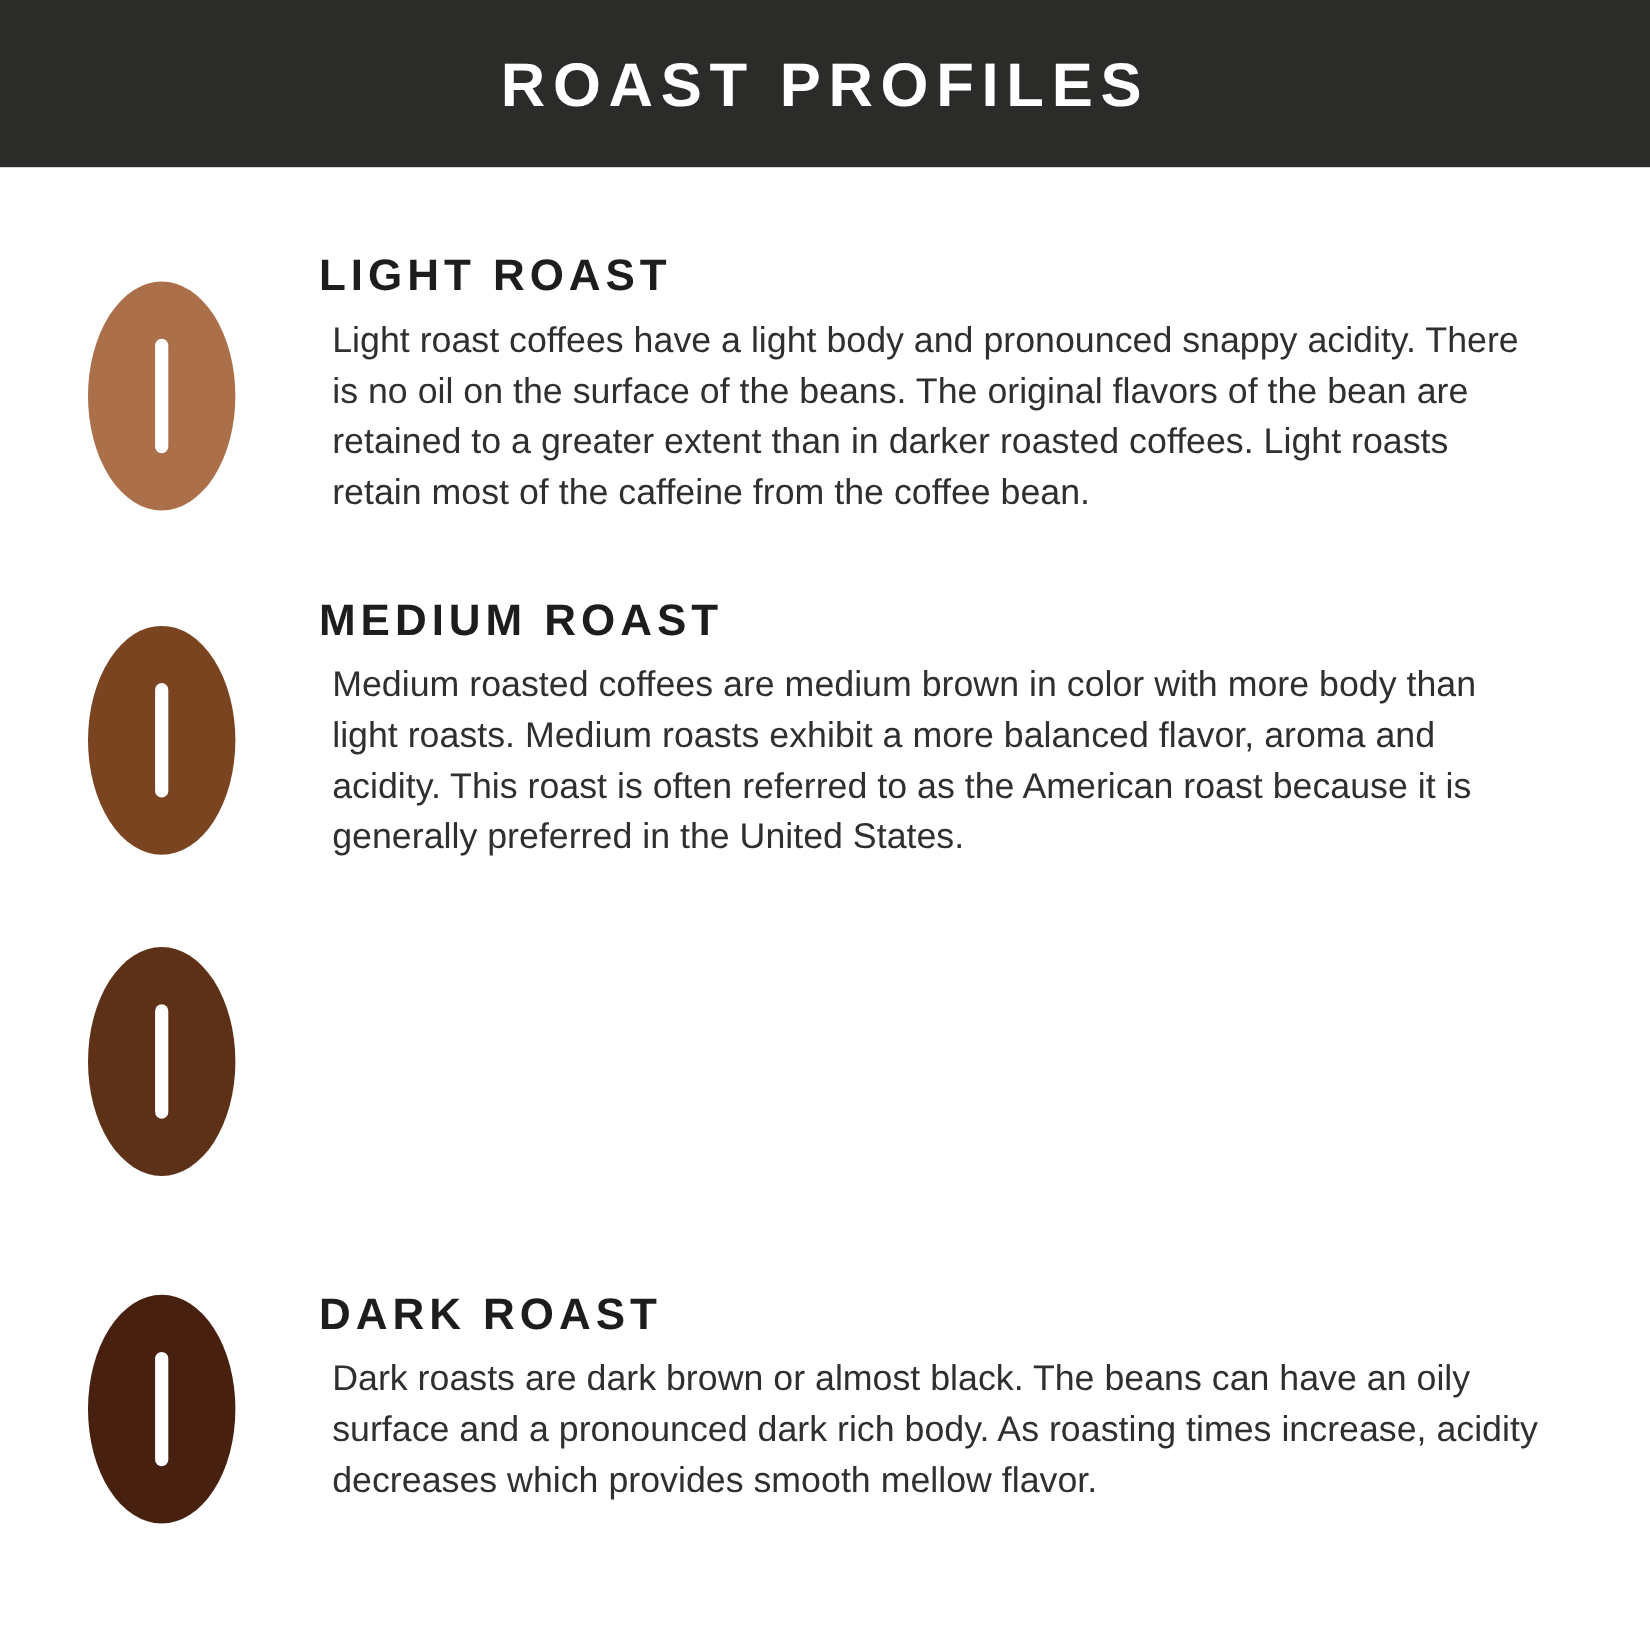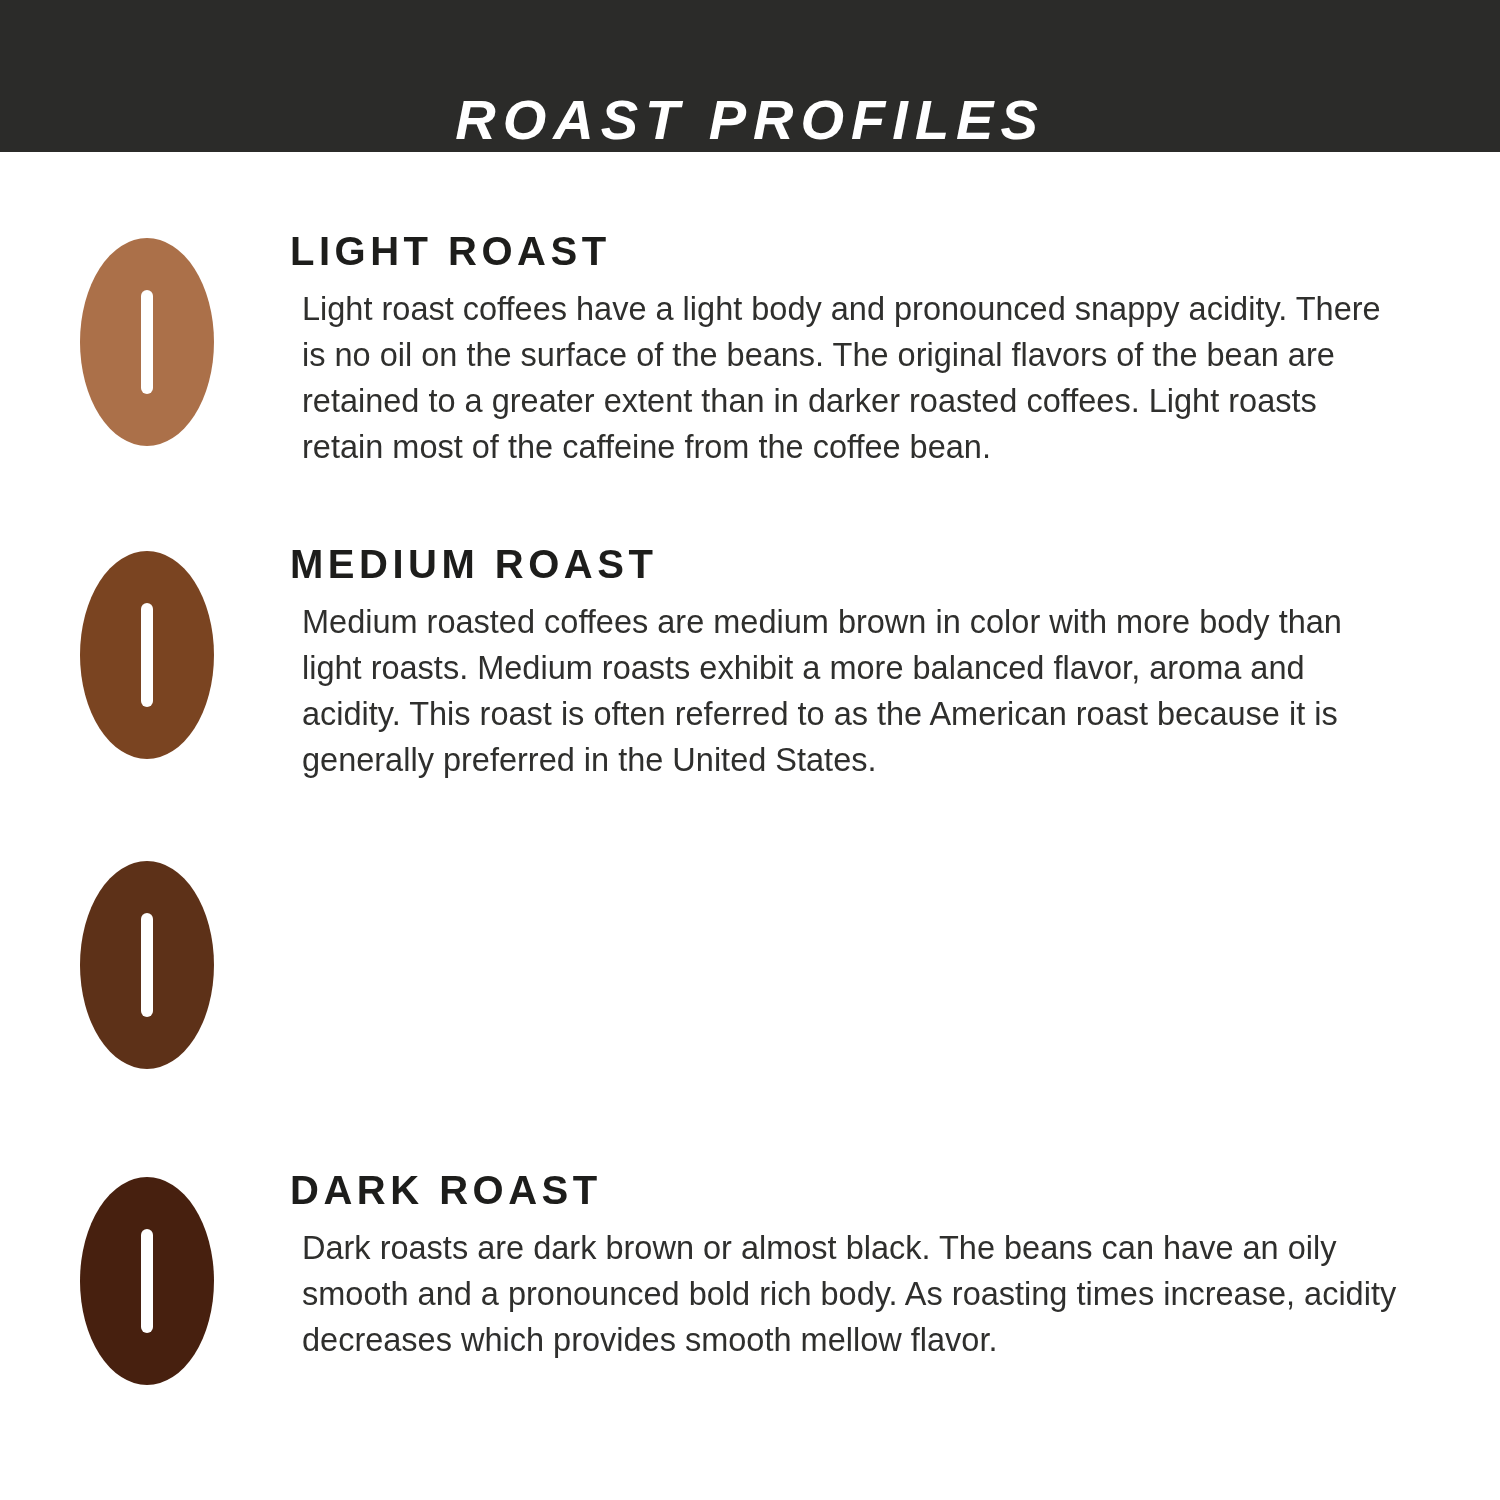--- a/index.html
+++ b/index.html
@@ -19,40 +19,39 @@
     position: relative;
     display: flex;
     flex-direction: column;
     background: #ffffff;
   }
   .header-bar {
     background: #2b2b29;
     height: 152px;
     min-height: 152px;
     display: flex;
-    align-items: flex-end;
+    align-items: center;
     justify-content: center;
-    font-style: italic;
   }
   .header-title {
     color: #ffffff;
     font-size: 56px;
     font-weight: bold;
     letter-spacing: 7px;
     text-transform: uppercase;
     font-family: "Liberation Sans", sans-serif;
   }
   .content {
     flex: 1;
     padding: 78px 80px 0 80px;
     box-sizing: border-box;
   }
   .roast-row {
     display: flex;
-    align-items: flex-start;
+    align-items: center;
   }
   .bean-cell {
     width: 210px;
     min-width: 210px;
     display: flex;
     justify-content: flex-start;
     padding-top: 8px;
   }
   .bean {
     width: 134px;
@@ -146,18 +145,18 @@
     <div class="row-gap-3"></div>
 
     <div class="roast-row">
       <div class="bean-cell">
         <div class="bean" style="background:#47200f;">
           <div class="bean-crease"></div>
         </div>
       </div>
       <div class="text-cell">
         <h2 class="roast-title">DARK ROAST</h2>
-        <p class="roast-desc">Dark roasts are dark brown or almost black. The beans can have an oily smooth and a pronounced bold rich body. As roasting times increase, acidity decreases which provides smooth mellow flavor.</p>
+        <p class="roast-desc">Dark roasts are dark brown or almost black. The beans can have an oily surface and a pronounced dark rich body. As roasting times increase, acidity decreases which provides smooth mellow flavor.</p>
       </div>
     </div>
 
   </div>
 </div>
 
 </body></html>

